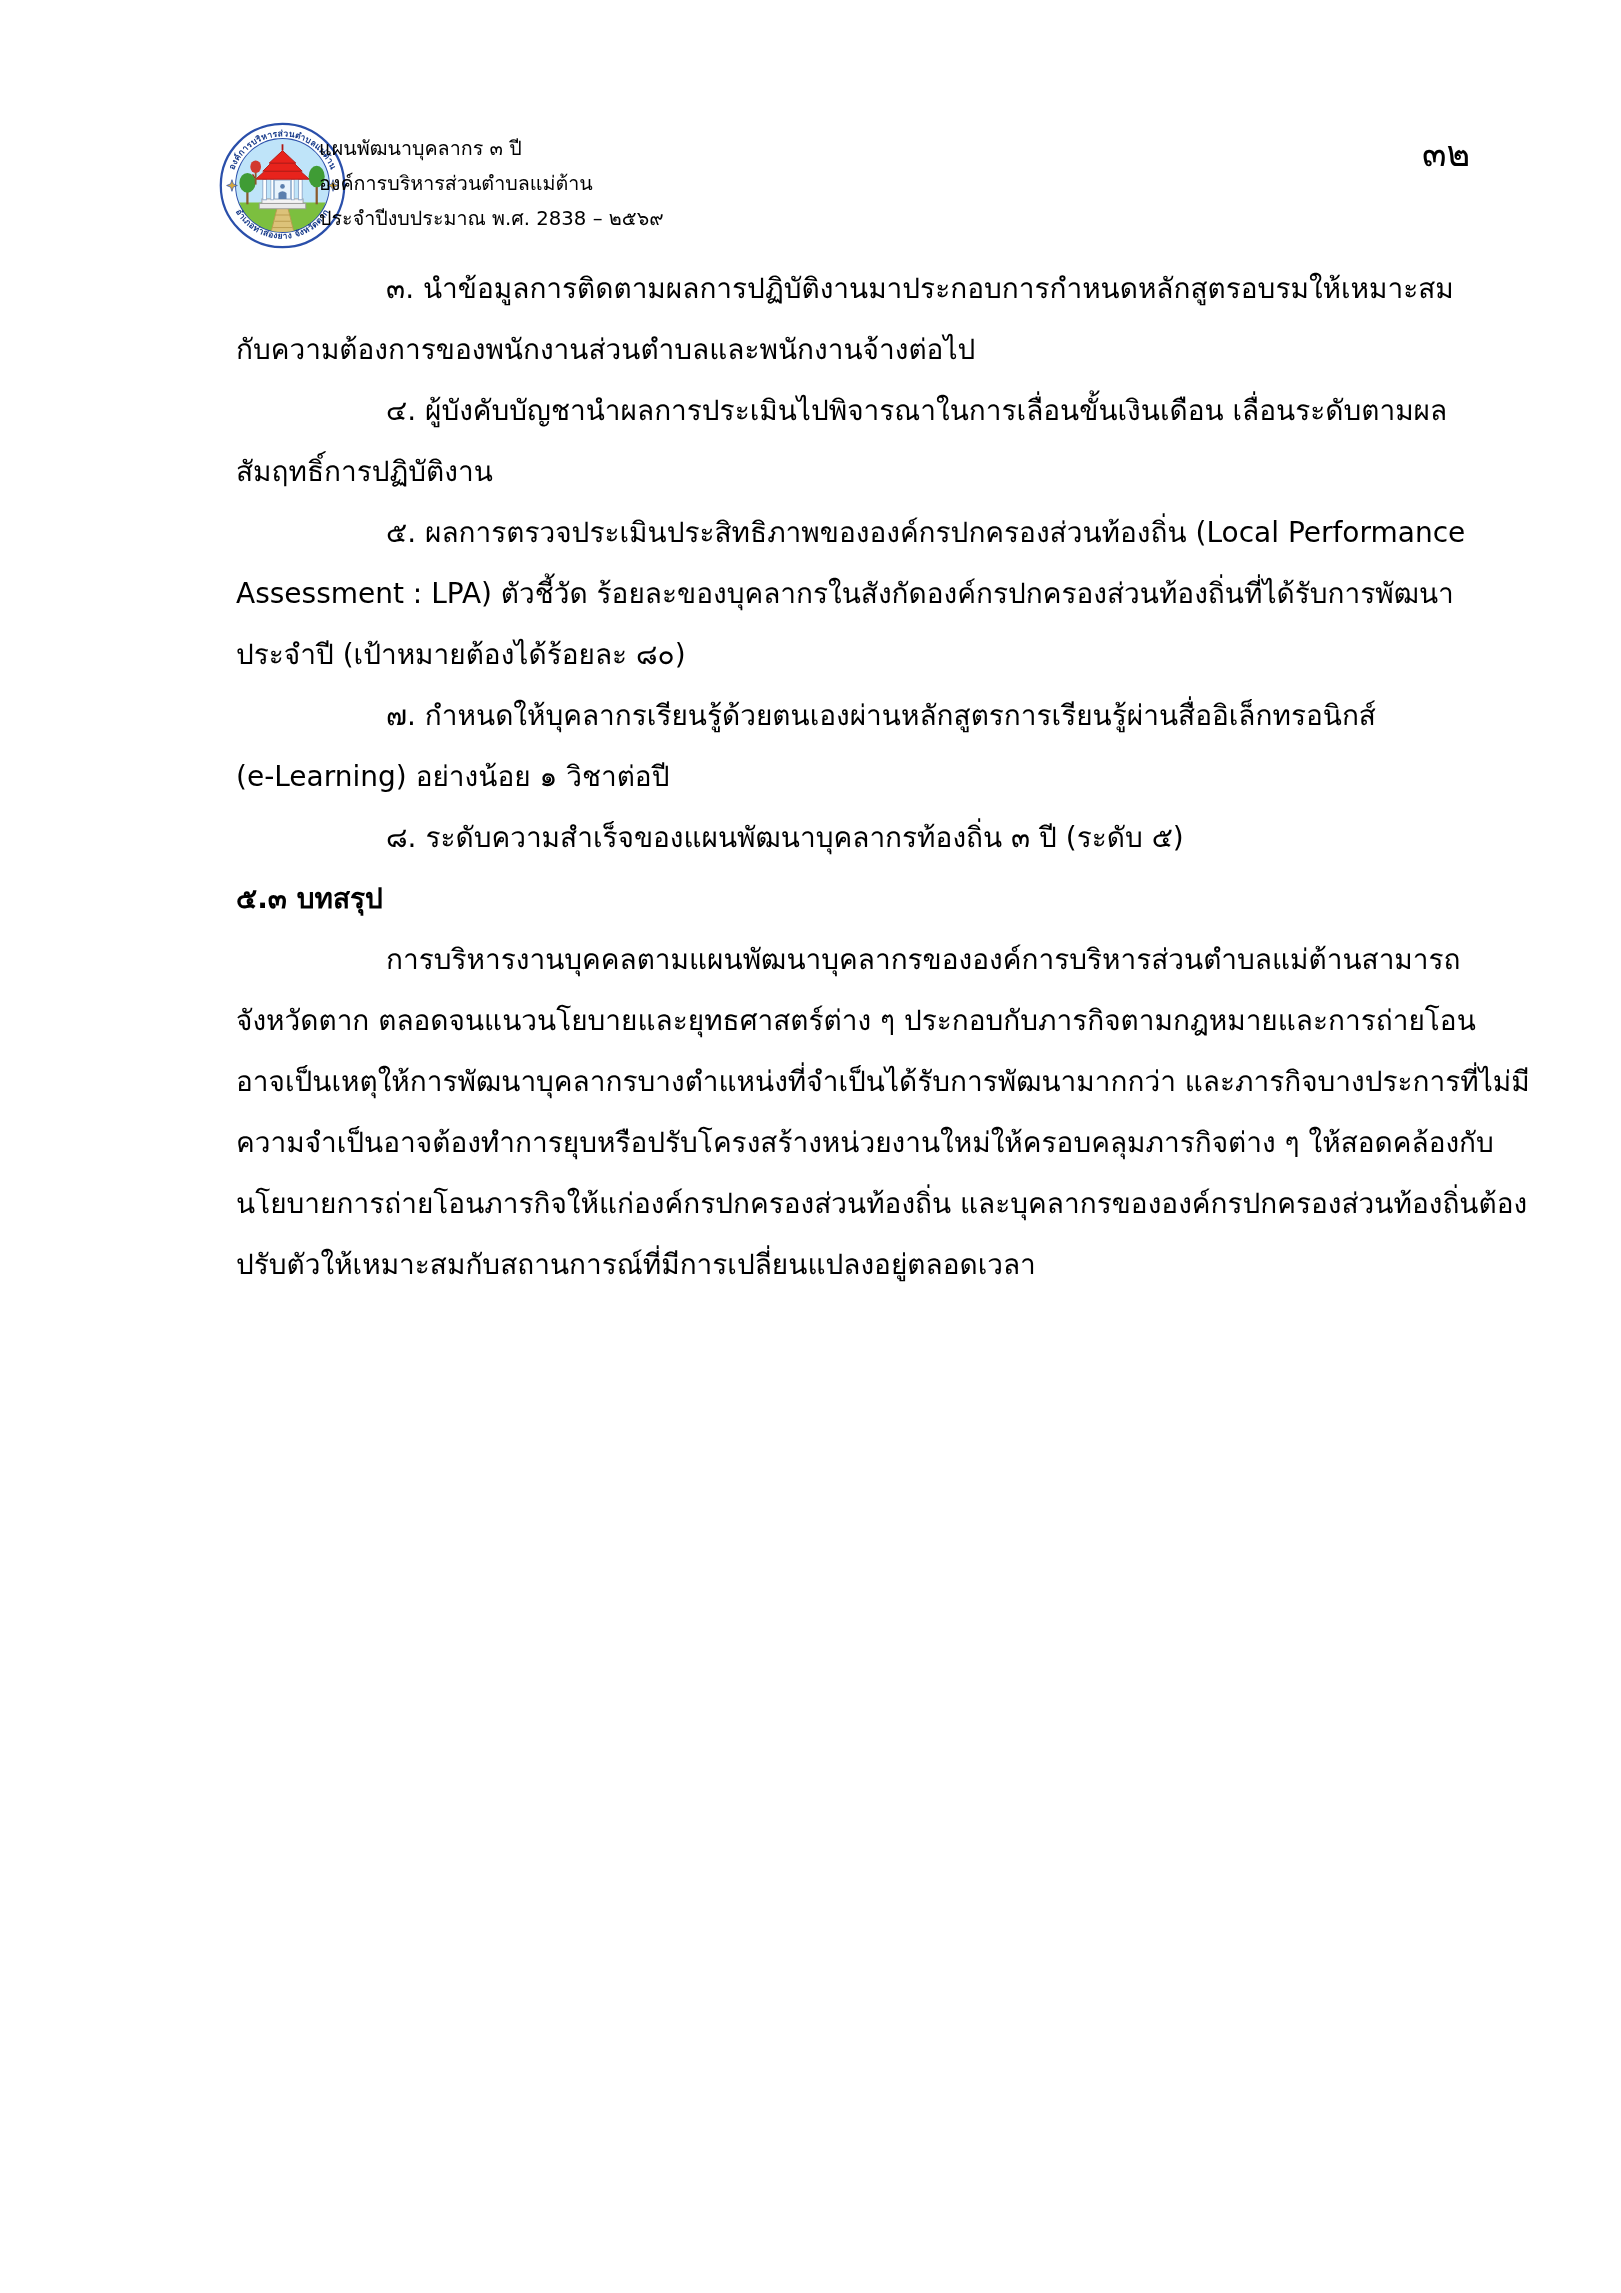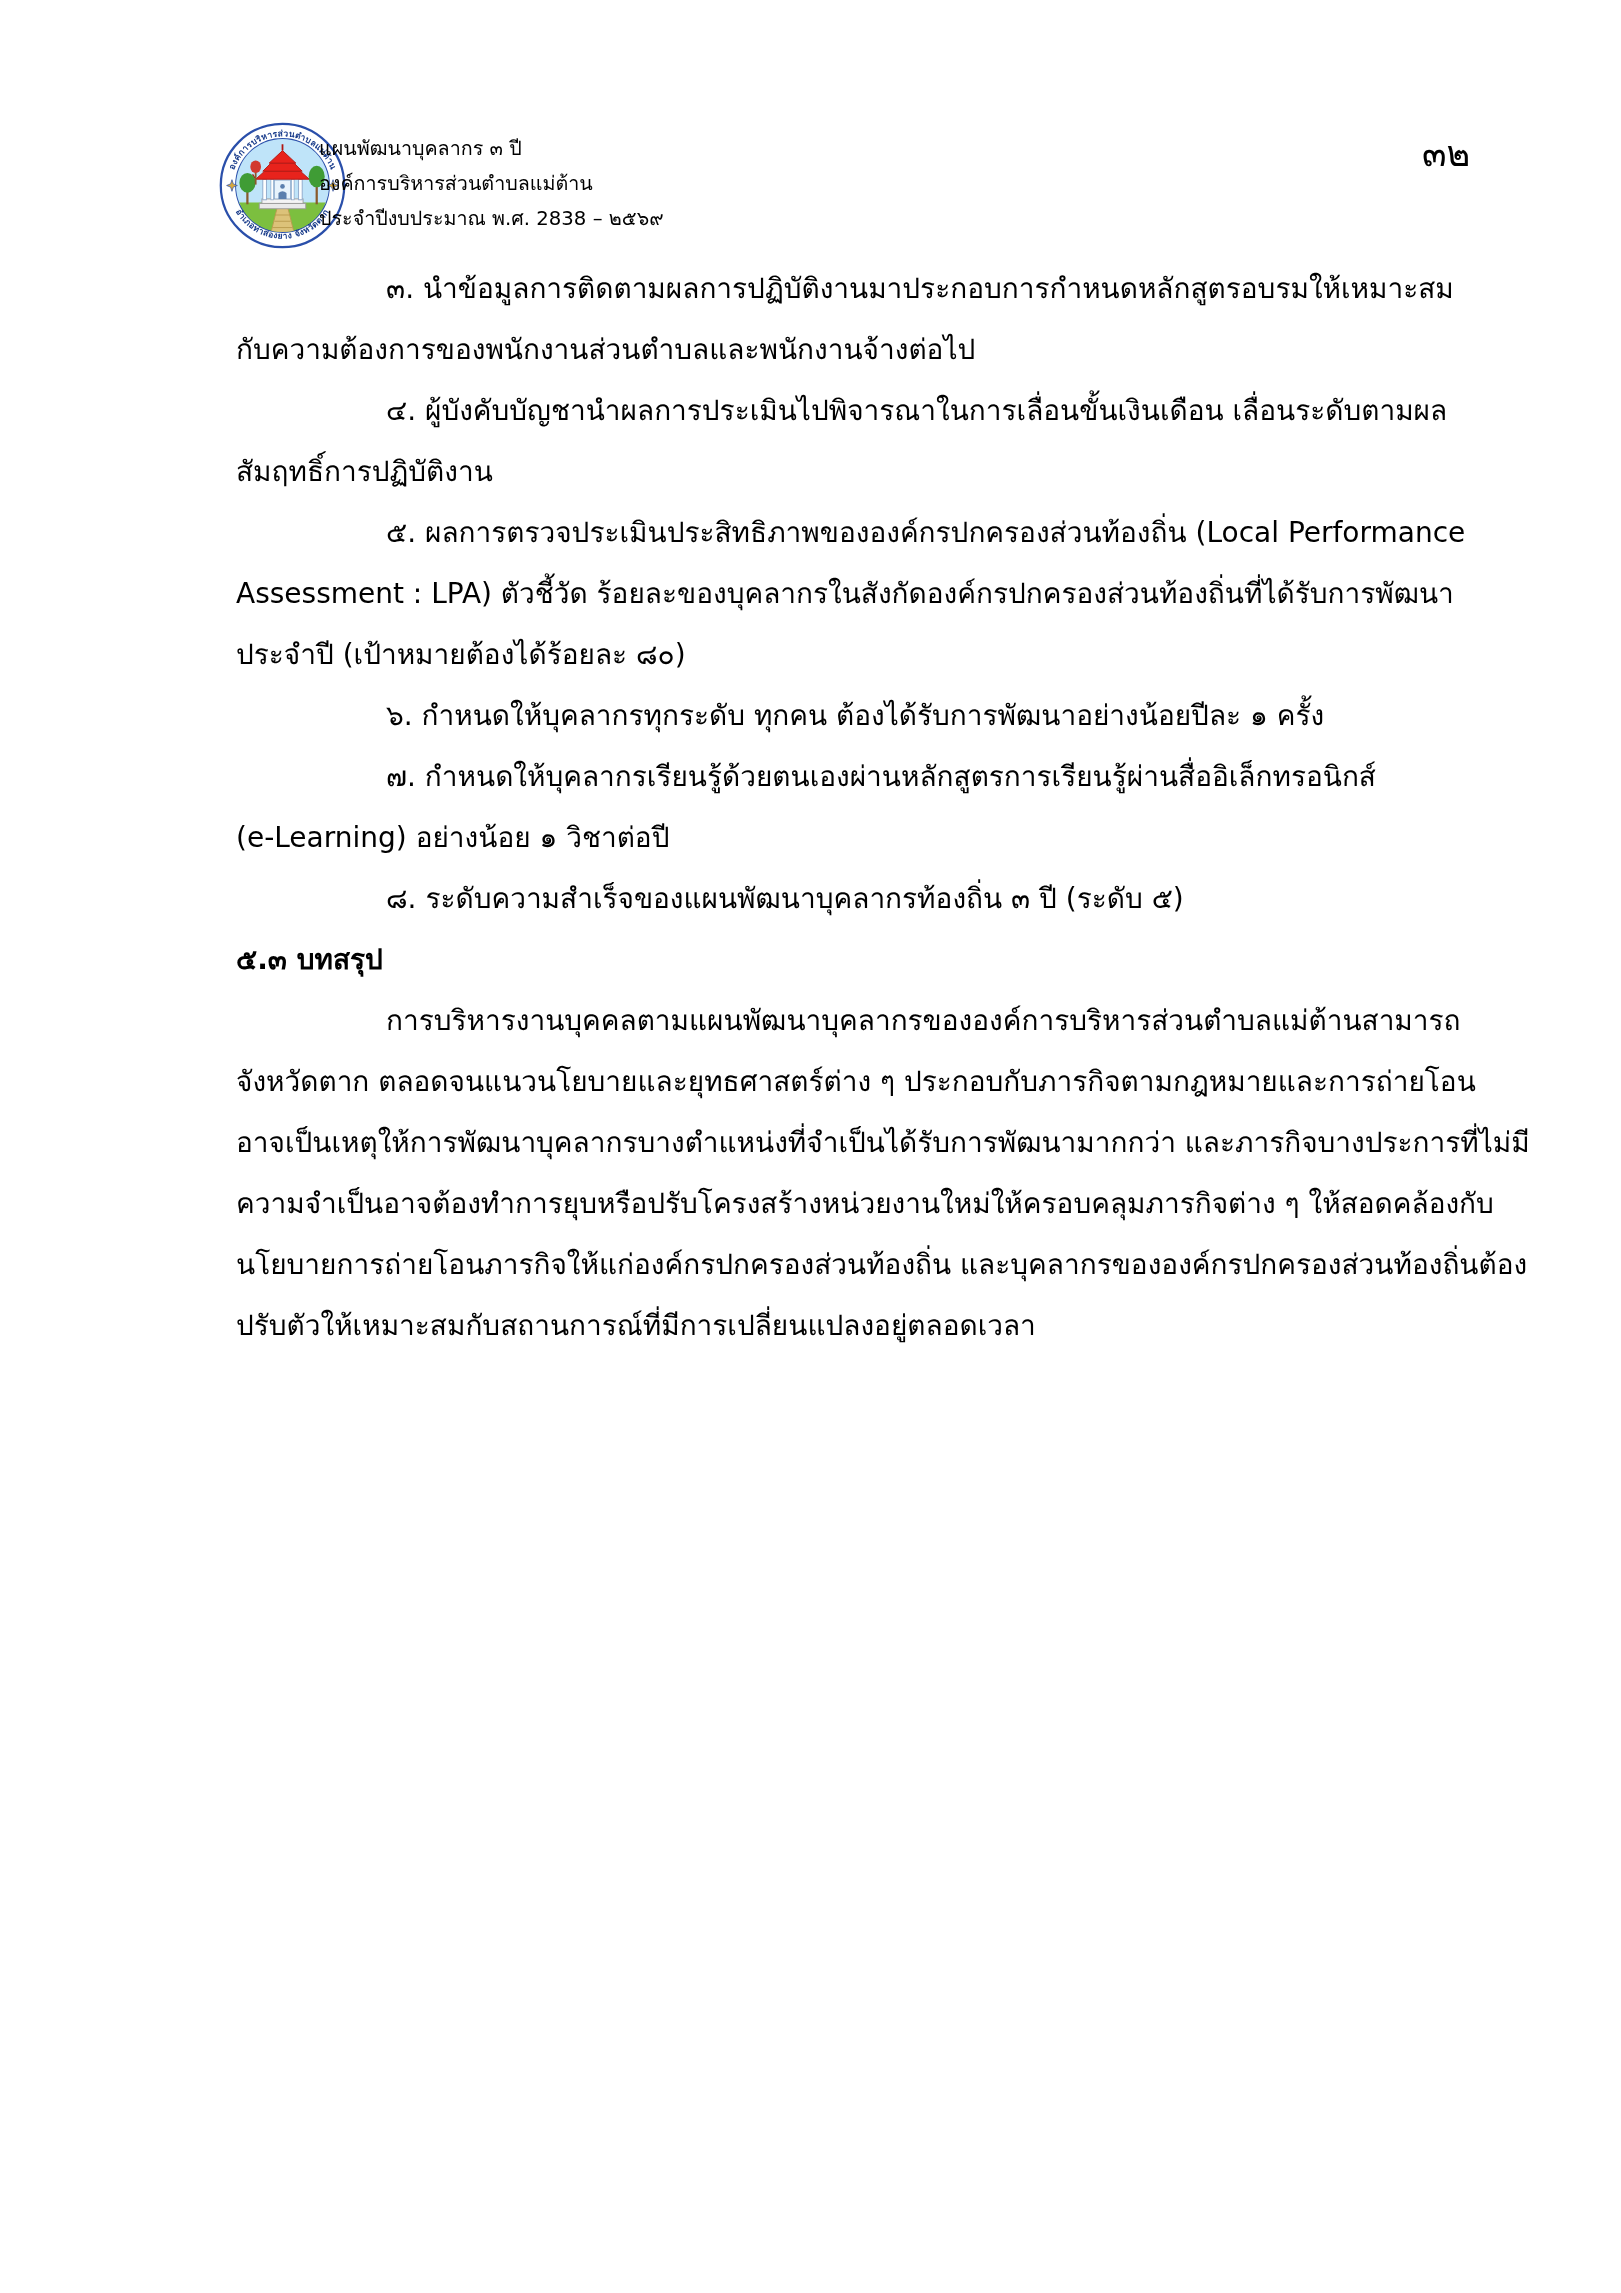--- a/index.html
+++ b/index.html
@@ -116,21 +116,20 @@
   </div>
 
   <div class="body-text">
       <div class="line indent">๓. นำข้อมูลการติดตามผลการปฏิบัติงานมาประกอบการกำหนดหลักสูตรอบรมให้เหมาะสม</div>
       <div class="line flush">กับความต้องการของพนักงานส่วนตำบลและพนักงานจ้างต่อไป</div>
       <div class="line indent">๔. ผู้บังคับบัญชานำผลการประเมินไปพิจารณาในการเลื่อนขั้นเงินเดือน เลื่อนระดับตามผล</div>
       <div class="line flush">สัมฤทธิ์การปฏิบัติงาน</div>
       <div class="line indent">๕. ผลการตรวจประเมินประสิทธิภาพขององค์กรปกครองส่วนท้องถิ่น (Local Performance</div>
       <div class="line flush">Assessment : LPA) ตัวชี้วัด ร้อยละของบุคลากรในสังกัดองค์กรปกครองส่วนท้องถิ่นที่ได้รับการพัฒนา</div>
       <div class="line flush">ประจำปี (เป้าหมายต้องได้ร้อยละ ๘๐)</div>
-      <div class="line indent">๖. กำหนดให้บุคลากรทุกระดับ ทุกคน ต้องได้รับการพัฒนาอย่างน้อยปีละ ๑ ครั้ง</div>
       <div class="line indent">๗. กำหนดให้บุคลากรเรียนรู้ด้วยตนเองผ่านหลักสูตรการเรียนรู้ผ่านสื่ออิเล็กทรอนิกส์</div>
       <div class="line flush">(e-Learning) อย่างน้อย ๑ วิชาต่อปี</div>
       <div class="line indent">๘. ระดับความสำเร็จของแผนพัฒนาบุคลากรท้องถิ่น ๓ ปี (ระดับ ๕)</div>
       <div class="line heading">๕.๓ บทสรุป</div>
       <div class="line indent">การบริหารงานบุคคลตามแผนพัฒนาบุคลากรขององค์การบริหารส่วนตำบลแม่ต้านสามารถ</div>
       <div class="line flush">จังหวัดตาก ตลอดจนแนวนโยบายและยุทธศาสตร์ต่าง ๆ ประกอบกับภารกิจตามกฎหมายและการถ่ายโอน</div>
       <div class="line flush">อาจเป็นเหตุให้การพัฒนาบุคลากรบางตำแหน่งที่จำเป็นได้รับการพัฒนามากกว่า และภารกิจบางประการที่ไม่มี</div>
       <div class="line flush">ความจำเป็นอาจต้องทำการยุบหรือปรับโครงสร้างหน่วยงานใหม่ให้ครอบคลุมภารกิจต่าง ๆ ให้สอดคล้องกับ</div>
       <div class="line flush">นโยบายการถ่ายโอนภารกิจให้แก่องค์กรปกครองส่วนท้องถิ่น และบุคลากรขององค์กรปกครองส่วนท้องถิ่นต้อง</div>
       <div class="line flush">ปรับตัวให้เหมาะสมกับสถานการณ์ที่มีการเปลี่ยนแปลงอยู่ตลอดเวลา</div>

